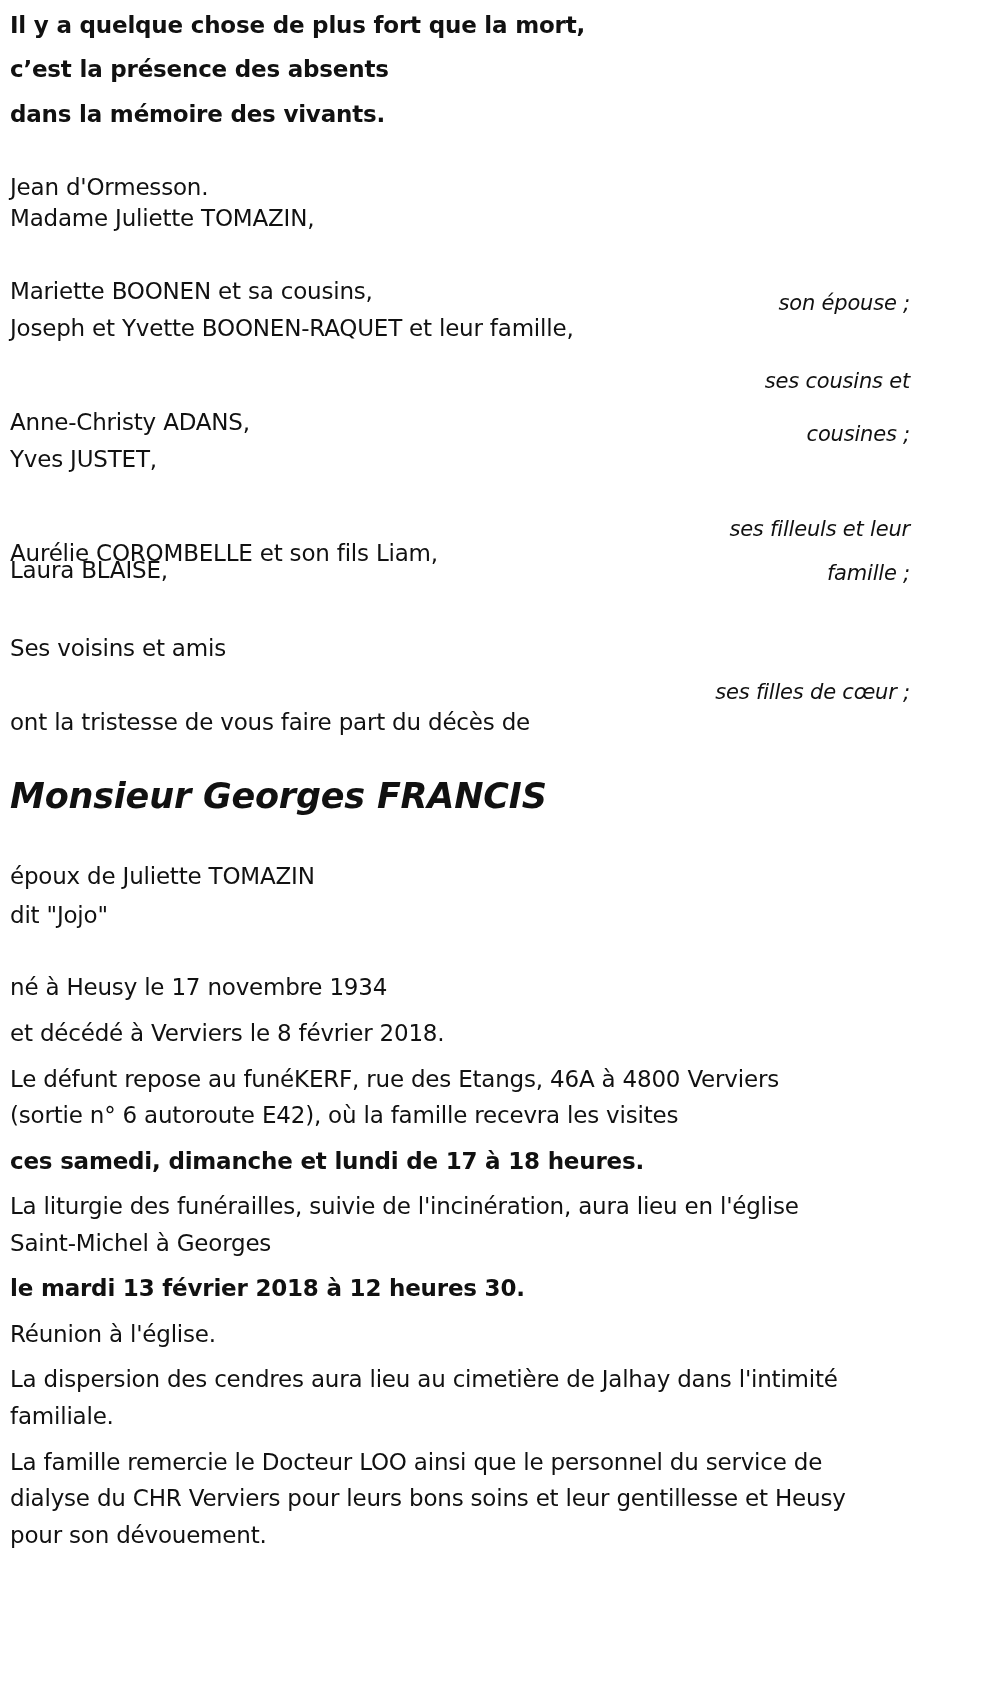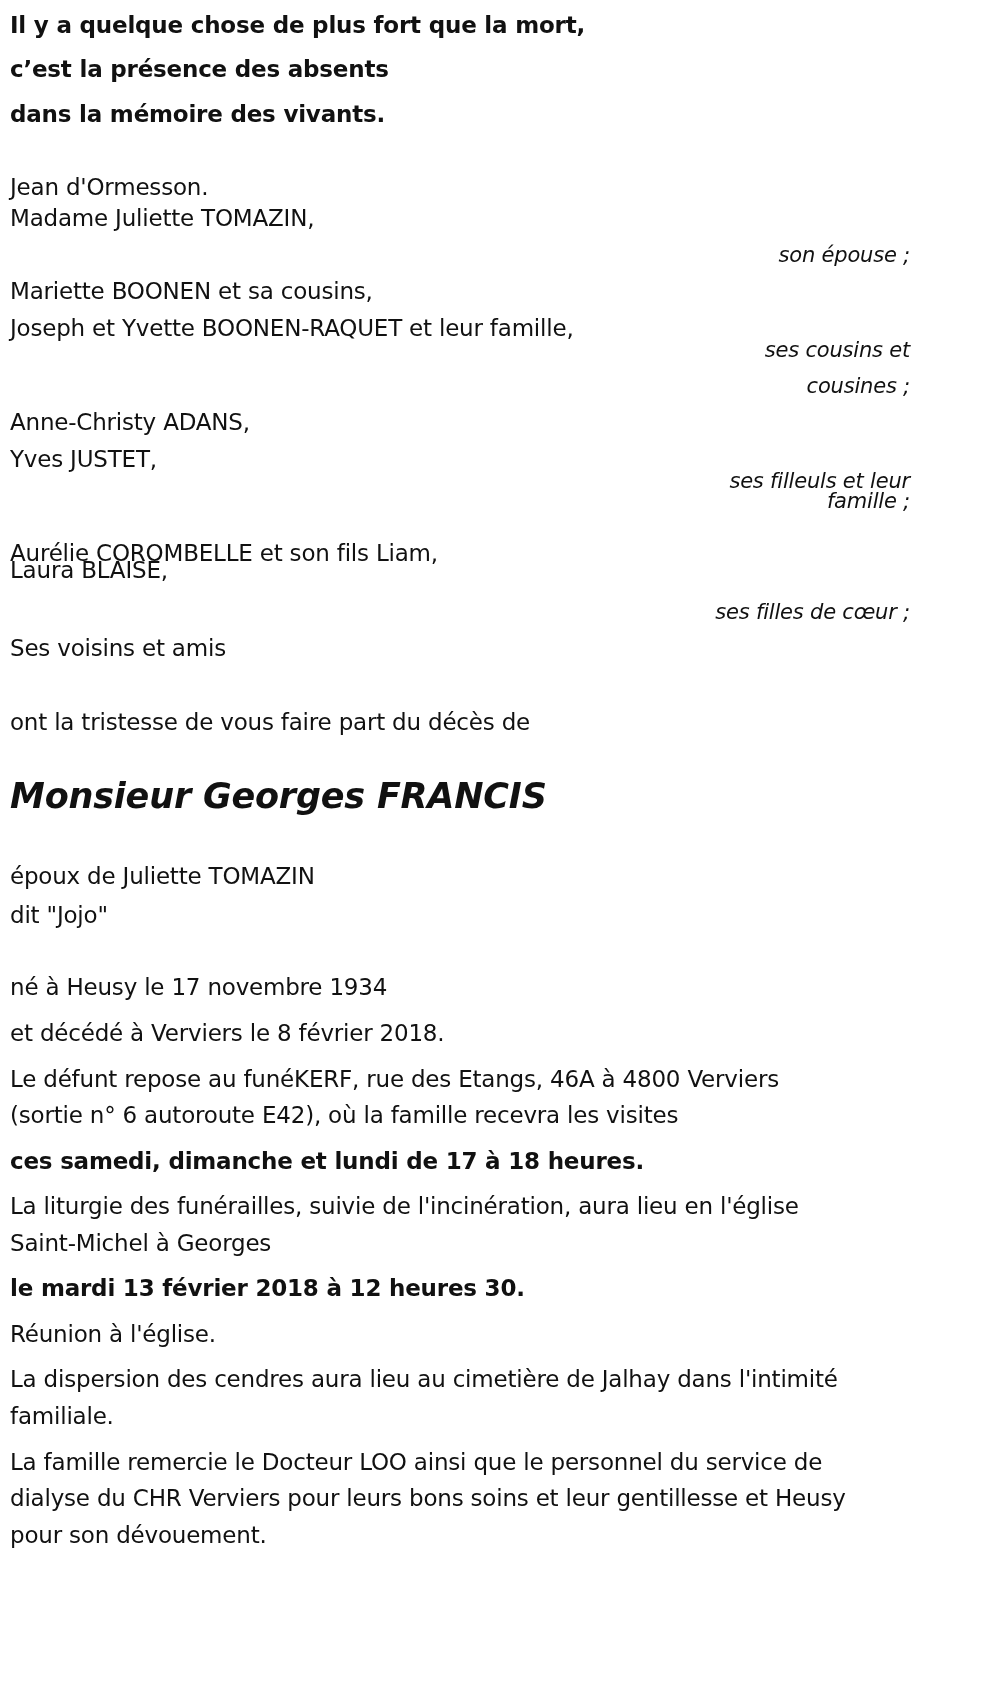--- a/index.html
+++ b/index.html
@@ -1,48 +1,48 @@
 <!DOCTYPE html>
 <html><head>
 <meta charset="utf-8">
 <style>
   html, body { margin: 0; padding: 0; background: #ffffff; }
   body { width: 1000px; height: 1706px; position: relative; overflow: hidden;
          font-family: "DejaVu Sans", sans-serif; color: #111111; }
   .ln { position: absolute; left: 10px; font-size: 23px; line-height: 30px; white-space: nowrap; letter-spacing: -0.2px; }
   .b { font-weight: bold; }
-  .r { left: auto; right: 90px; font-style: italic; font-size: 21px; text-align: right; }
+  .r { left: auto; right: 90px; font-style: italic; font-size: 21px; text-align: right; margin-top: 48px; }
   .title { font-size: 35px; font-weight: bold; line-height: 44px; font-style: italic; }
 </style>
 </head>
 <body>
 
 <div>
   <div class="ln b" style="top:10px">Il y a quelque chose de plus fort que la mort,</div>
   <div class="ln b" style="top:54px">c’est la présence des absents</div>
   <div class="ln b" style="top:99px">dans la mémoire des vivants.</div>
 
   <div class="ln" style="top:172px">Jean d'Ormesson.</div>
 
   <div class="ln" style="top:203px">Madame Juliette TOMAZIN,</div>
   <div class="ln r" style="top:240px">son épouse ;</div>
 
   <div class="ln" style="top:276px">Mariette BOONEN et sa cousins,</div>
   <div class="ln" style="top:313px">Joseph et Yvette BOONEN-RAQUET et leur famille,</div>
-  <div class="ln r" style="top:335px">ses cousins et</div>
+  <div class="ln r" style="top:318px">ses cousins et</div>
   <div class="ln r" style="top:371px">cousines ;</div>
 
   <div class="ln" style="top:407px">Anne-Christy ADANS,</div>
   <div class="ln" style="top:444px">Yves JUSTET,</div>
   <div class="ln r" style="top:466px">ses filleuls et leur</div>
-  <div class="ln r" style="top:486px">famille ;</div>
+  <div class="ln r" style="top:510px">famille ;</div>
 
   <div class="ln" style="top:538px">Aurélie COROMBELLE et son fils Liam,</div>
   <div class="ln" style="top:555px">Laura BLAISE,</div>
-  <div class="ln r" style="top:597px">ses filles de cœur ;</div>
+  <div class="ln r" style="top:629px">ses filles de cœur ;</div>
 
   <div class="ln" style="top:633px">Ses voisins et amis</div>
 
   <div class="ln" style="top:707px">ont la tristesse de vous faire part du décès de</div>
 
   <div class="ln title" style="top:774px">Monsieur Georges FRANCIS</div>
 
   <div class="ln" style="top:861px">époux de Juliette TOMAZIN</div>
   <div class="ln" style="top:900px">dit "Jojo"</div>
 

